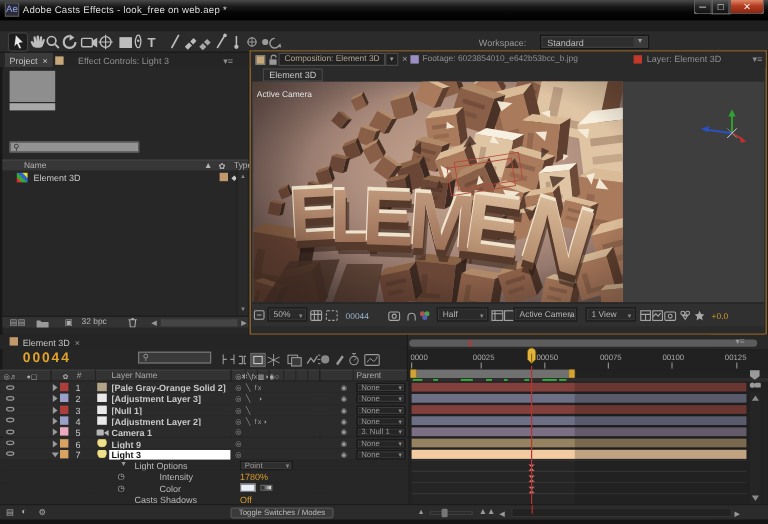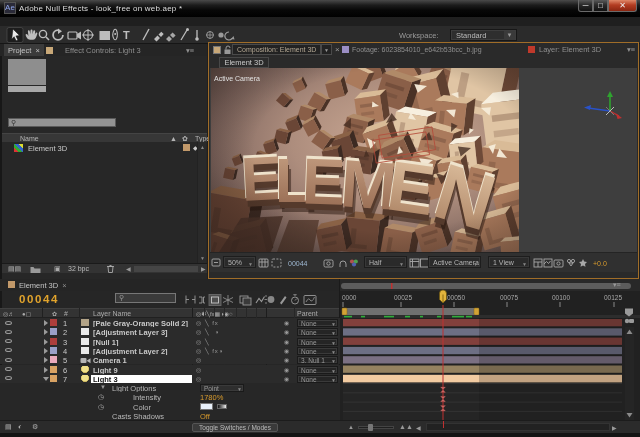--- a/index.html
+++ b/index.html
@@ -12,21 +12,21 @@
 .winbtn{position:absolute;top:0;height:12px;border:1px solid #6a6a6a;border-top:none;background:linear-gradient(180deg,#5a5a5a,#2a2a2a 45%,#111);color:#eee;text-align:center;font-size:8px;line-height:11px}
 #btnmin{left:578px;width:15px;border-radius:0 0 0 3px}
 #btnmax{left:593px;width:15px}
 #btncls{left:608px;width:29px;border-radius:0 0 3px 0;background:linear-gradient(180deg,#e08868,#b33d22 45%,#8a2510)}
 
 #menubar{left:0;top:17px;width:640px;height:9px;background:linear-gradient(180deg,#fdfdfe,#e9ecf2);color:#1a1a1a;font-size:7.5px}
 #menubar span{position:absolute;top:1px}
 
 #toolbar{left:0;top:26px;width:640px;height:18px;background:#2b2b2b;border-bottom:1px solid #161616;color:#c6c6c6;font-size:10px}
 #wslabel{position:absolute;left:399px;top:5px;font-size:7.5px;color:#9a9a9a}
-#wsbox{position:absolute;left:450px;top:3px;width:67px;height:12px;background:#2e2e2e;border:1px solid #171717;box-shadow:0 0 0 1px #3d3d3d inset;color:#bbb;font-size:7.5px;line-height:11px;padding-left:5px}
+#wsbox{position:absolute;left:450px;top:3px;width:91px;height:12px;background:#2e2e2e;border:1px solid #171717;box-shadow:0 0 0 1px #3d3d3d inset;color:#bbb;font-size:7.5px;line-height:11px;padding-left:5px}
 #wsbox .arr{position:absolute;right:1px;top:1px;width:11px;height:9px;background:#3a3a3a;color:#999;font-size:6px;text-align:center;line-height:9px}
 #searchbox{position:absolute;left:523px;top:2px;width:111px;height:13px;background:#3c3c3c;border:1px solid #666;color:#bdbdbd;font-size:7.5px;line-height:12px;padding-left:16px}
 
 .tabtxt{font-size:7.5px;color:#c4c4c4}
 .dim{color:#8f8f8f}
 
 #project{left:0;top:44px;width:207px;height:235px;background:#272727}
 #project .edge{position:absolute;left:0;top:0;width:2px;height:235px;background:#171717}
 #pjtabs{position:absolute;left:0;top:0;width:207px;height:12px;background:#252525}
 #pjthumb{position:absolute;left:8px;top:15px;width:38px;height:26px;background:#8e8e8e}
@@ -65,21 +65,21 @@
 .stw{position:absolute;left:98px;top:1px;font-size:7px;color:#aaa}
 .bulb{background:radial-gradient(circle at 50% 40%,#efe08a 55%,#b9a14d 70%,transparent 72%)}
 #tlbottom{position:absolute;left:0;top:141px;width:640px;height:13px;background:#2b2b2b;border-top:1px solid #1c1c1c}
 #tsm{position:absolute;left:192px;top:2px;width:86px;height:9px;background:#3a3a3a;border:1px solid #555;border-radius:2px;color:#bbb;font-size:6.5px;text-align:center;line-height:8px}
 </style></head>
 <body>
 <div id="stage">
 
   <div class="a" id="titlebar">
     <div id="aeicon">Ae</div>
-    <div class="txt">Adobe Null Effects - look_free on web.aep *</div>
+    <div class="txt">Adobe Casts Effects - look_free on web.aep *</div>
   </div>
   <div class="winbtn" id="btnmin">─</div>
   <div class="winbtn" id="btnmax">□</div>
   <div class="winbtn" id="btncls">✕</div>
 
 
   <div class="a" id="toolbar">
     <svg width="250" height="18" style="position:absolute;left:0;top:0">
       <rect x="7" y="1.5" width="16" height="15" rx="2" fill="#1d1d1d" stroke="#555" stroke-width="0.6"></rect>
       <path d="M13 3 l6.5 6.5 -3.6 0.4 2 4 -1.8 0.9 -2 -4.1 -2.4 2.6 z" fill="#e8e8e8" stroke="#111" stroke-width="0.5"></path>

